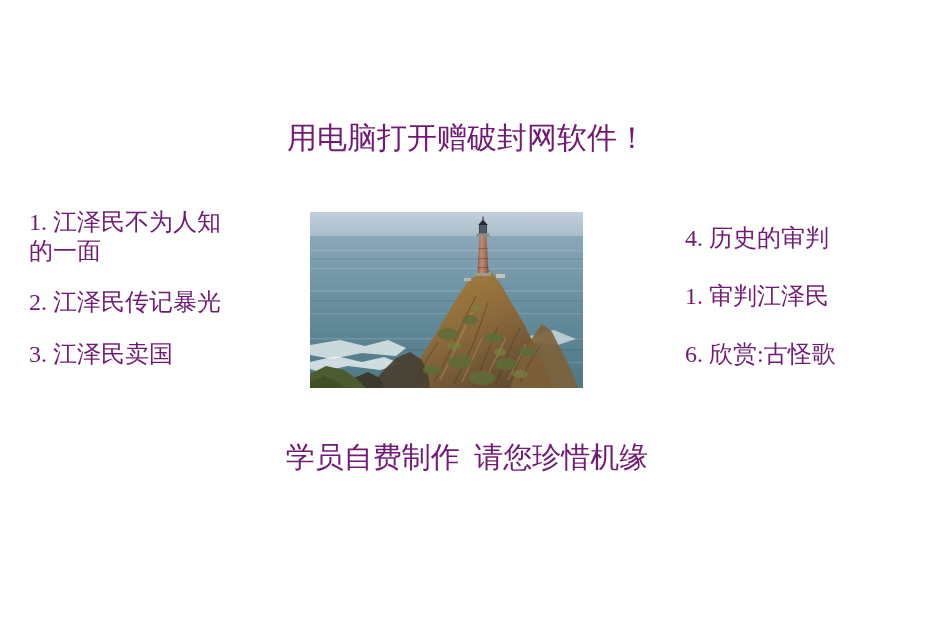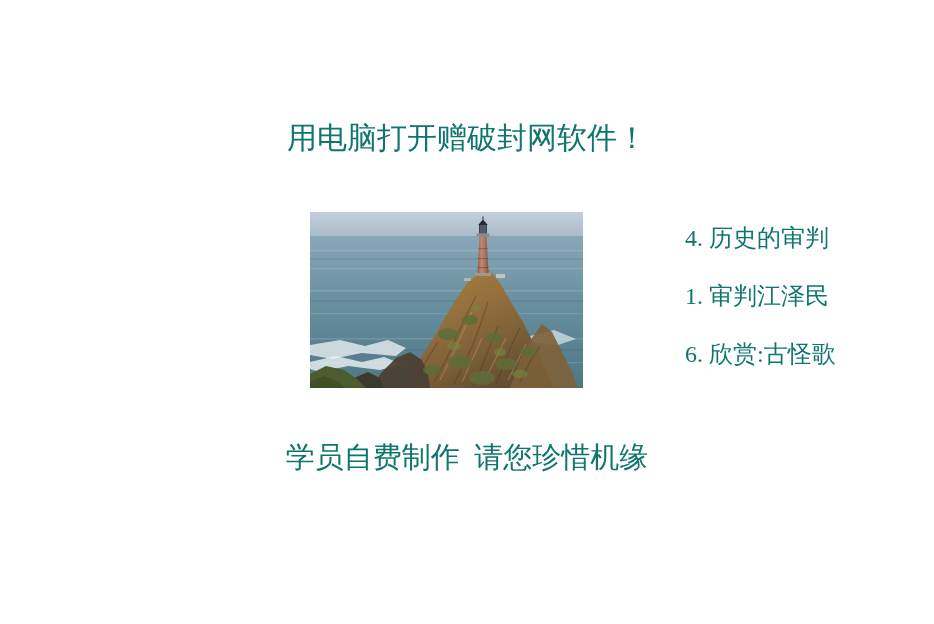--- a/index.html
+++ b/index.html
@@ -7,21 +7,21 @@
     padding: 0;
     background: #ffffff;
   }
   #page {
     position: relative;
     width: 934px;
     height: 624px;
     background: #ffffff;
     overflow: hidden;
     font-family: "Liberation Serif", "DejaVu Serif", serif;
-    color: #0f766e;
+    color: #701a75;
   }
 
   
   #title {
     position: absolute;
     left: 0;
     top: 120px;
     width: 934px;
     text-align: center;
     font-size: 30px;
@@ -83,20 +83,25 @@
   }
   #photo svg { display: block; width: 273px; height: 176px; }
 </style>
 </head>
 <body>
 
 <div id="page">
 
   <div id="title">用电脑打开赠破封网软件！</div>
 
+  <div id="left-list" class="link-list">
+    <div class="link-item">1. 江泽民不为人知的一面</div>
+    <div class="link-item">2. 江泽民传记暴光</div>
+    <div class="link-item">3. 江泽民卖国</div>
+  </div>
 
   <div id="right-list" class="link-list">
     <div class="link-item">4. 历史的审判</div>
     <div class="link-item">1. 审判江泽民</div>
     <div class="link-item">6. 欣赏:古怪歌</div>
   </div>
 
   <div id="photo">
     <svg viewBox="0 0 273 176" preserveAspectRatio="none">
       <defs>

